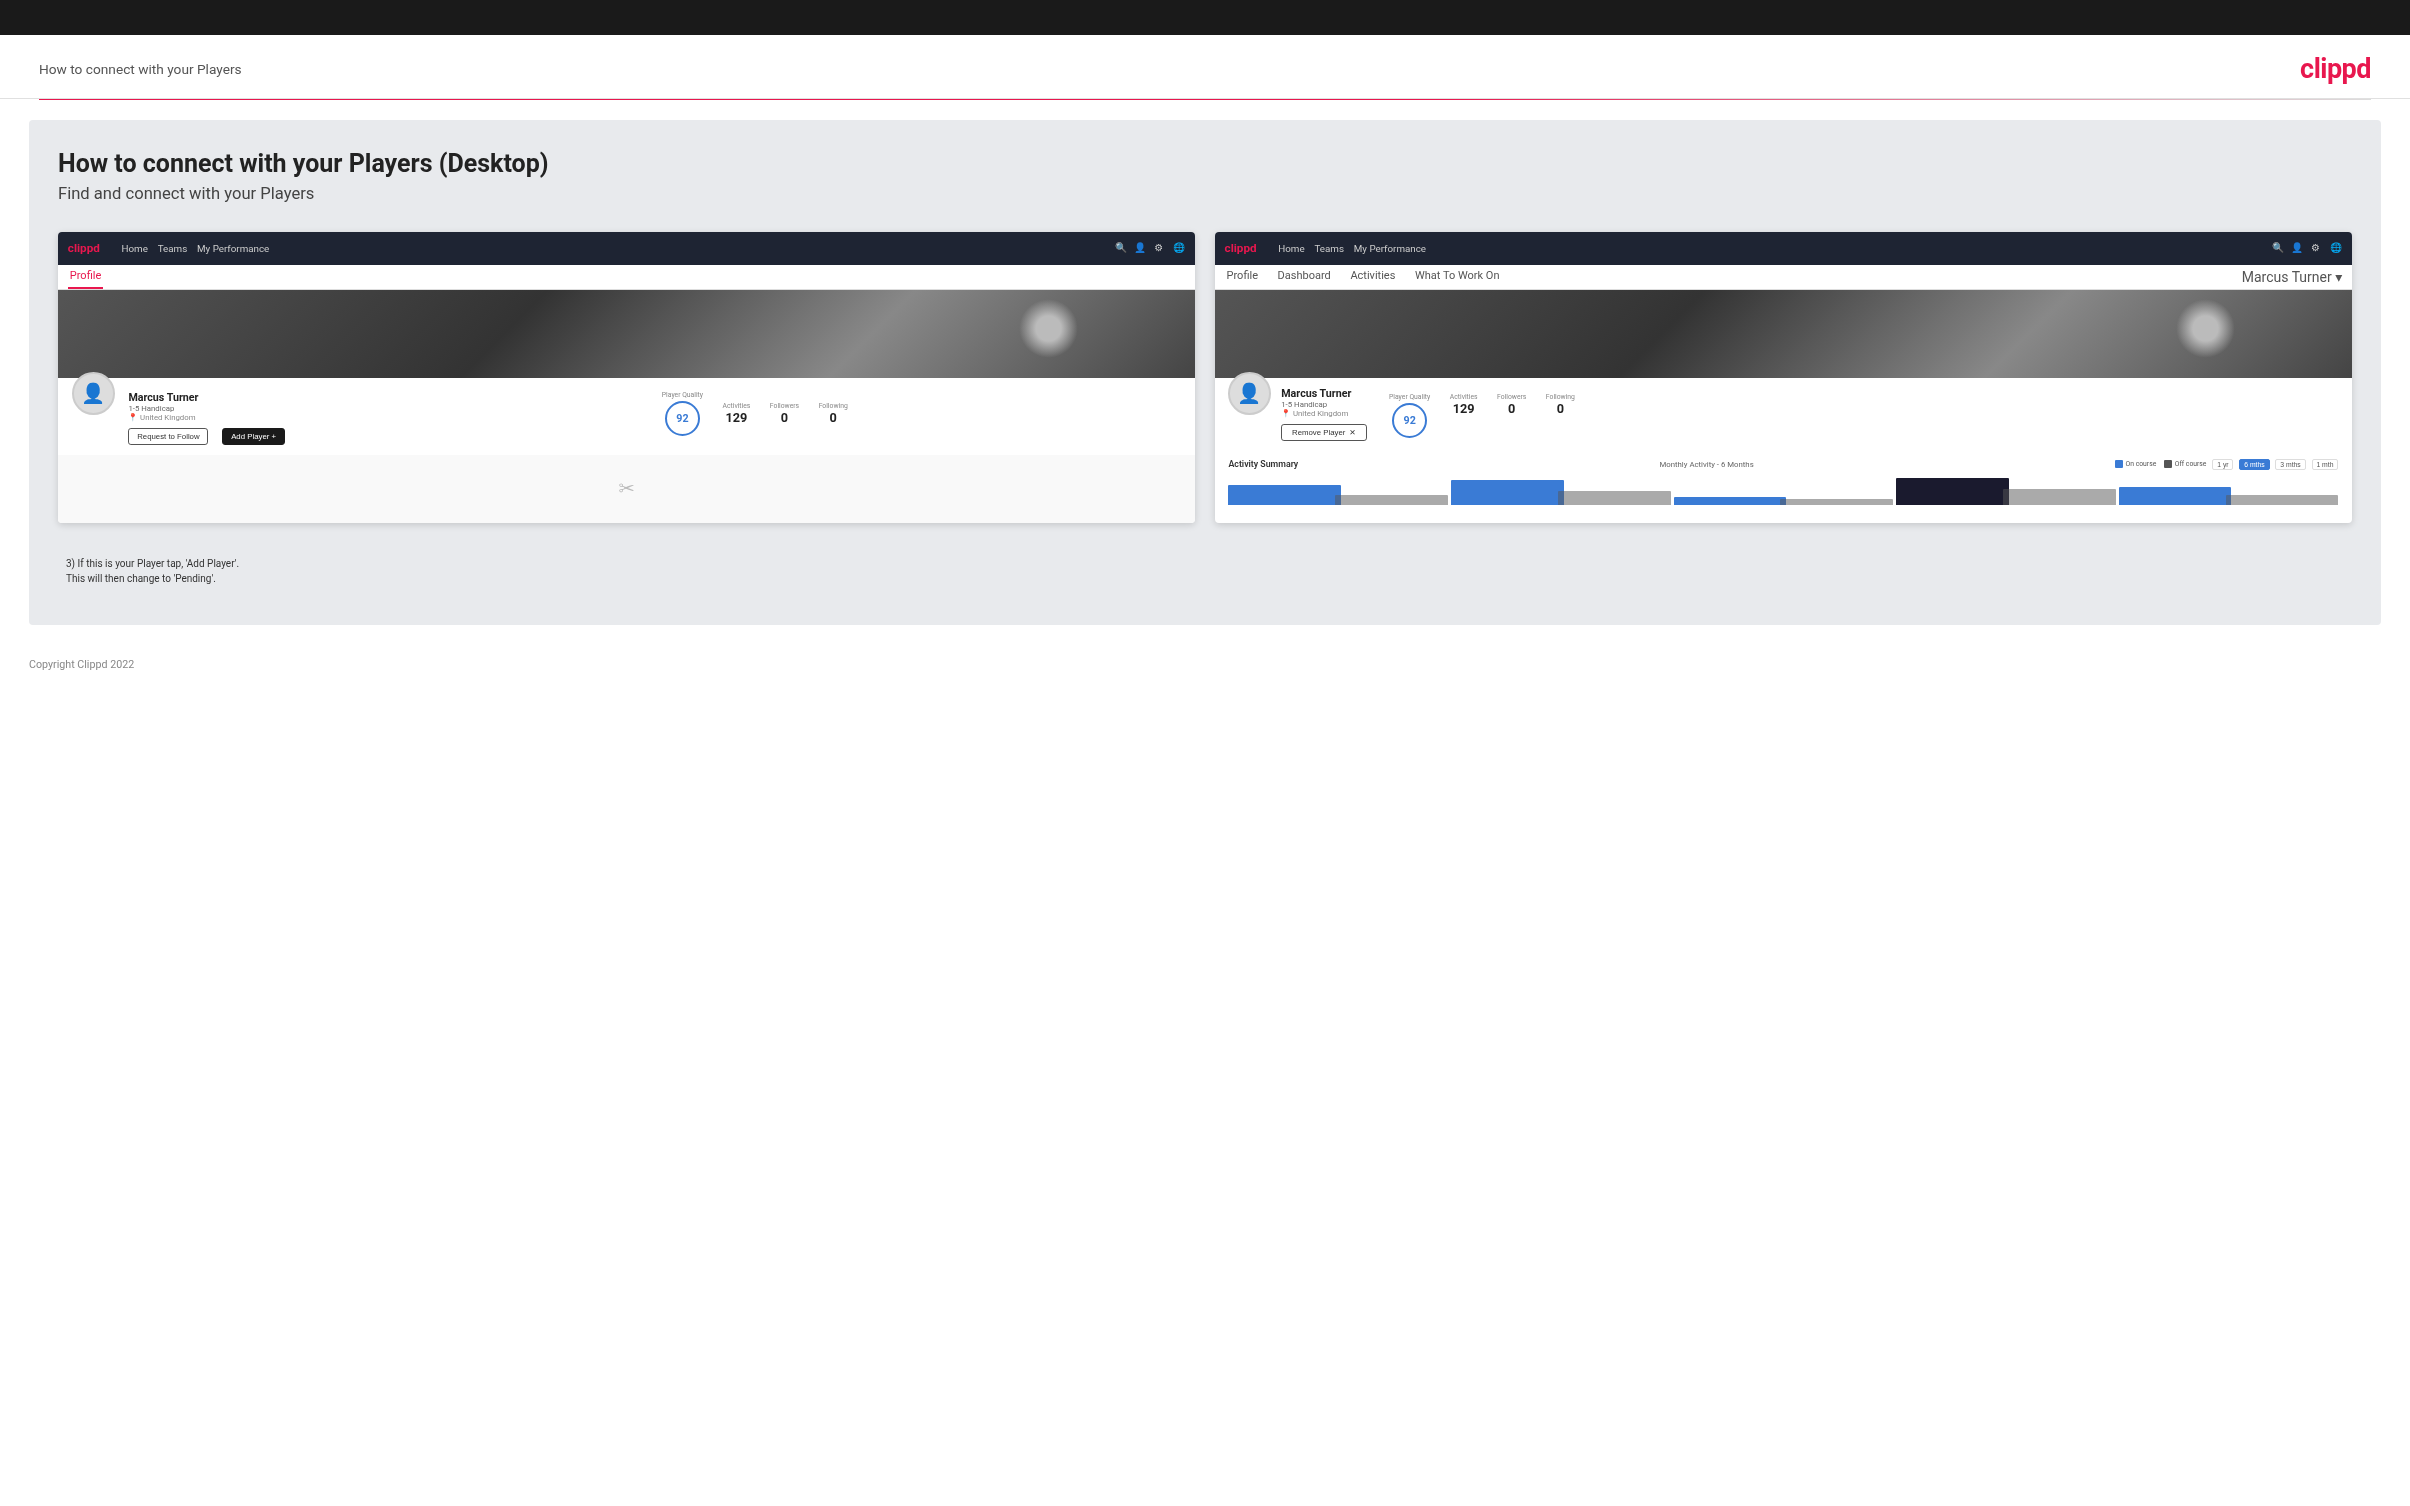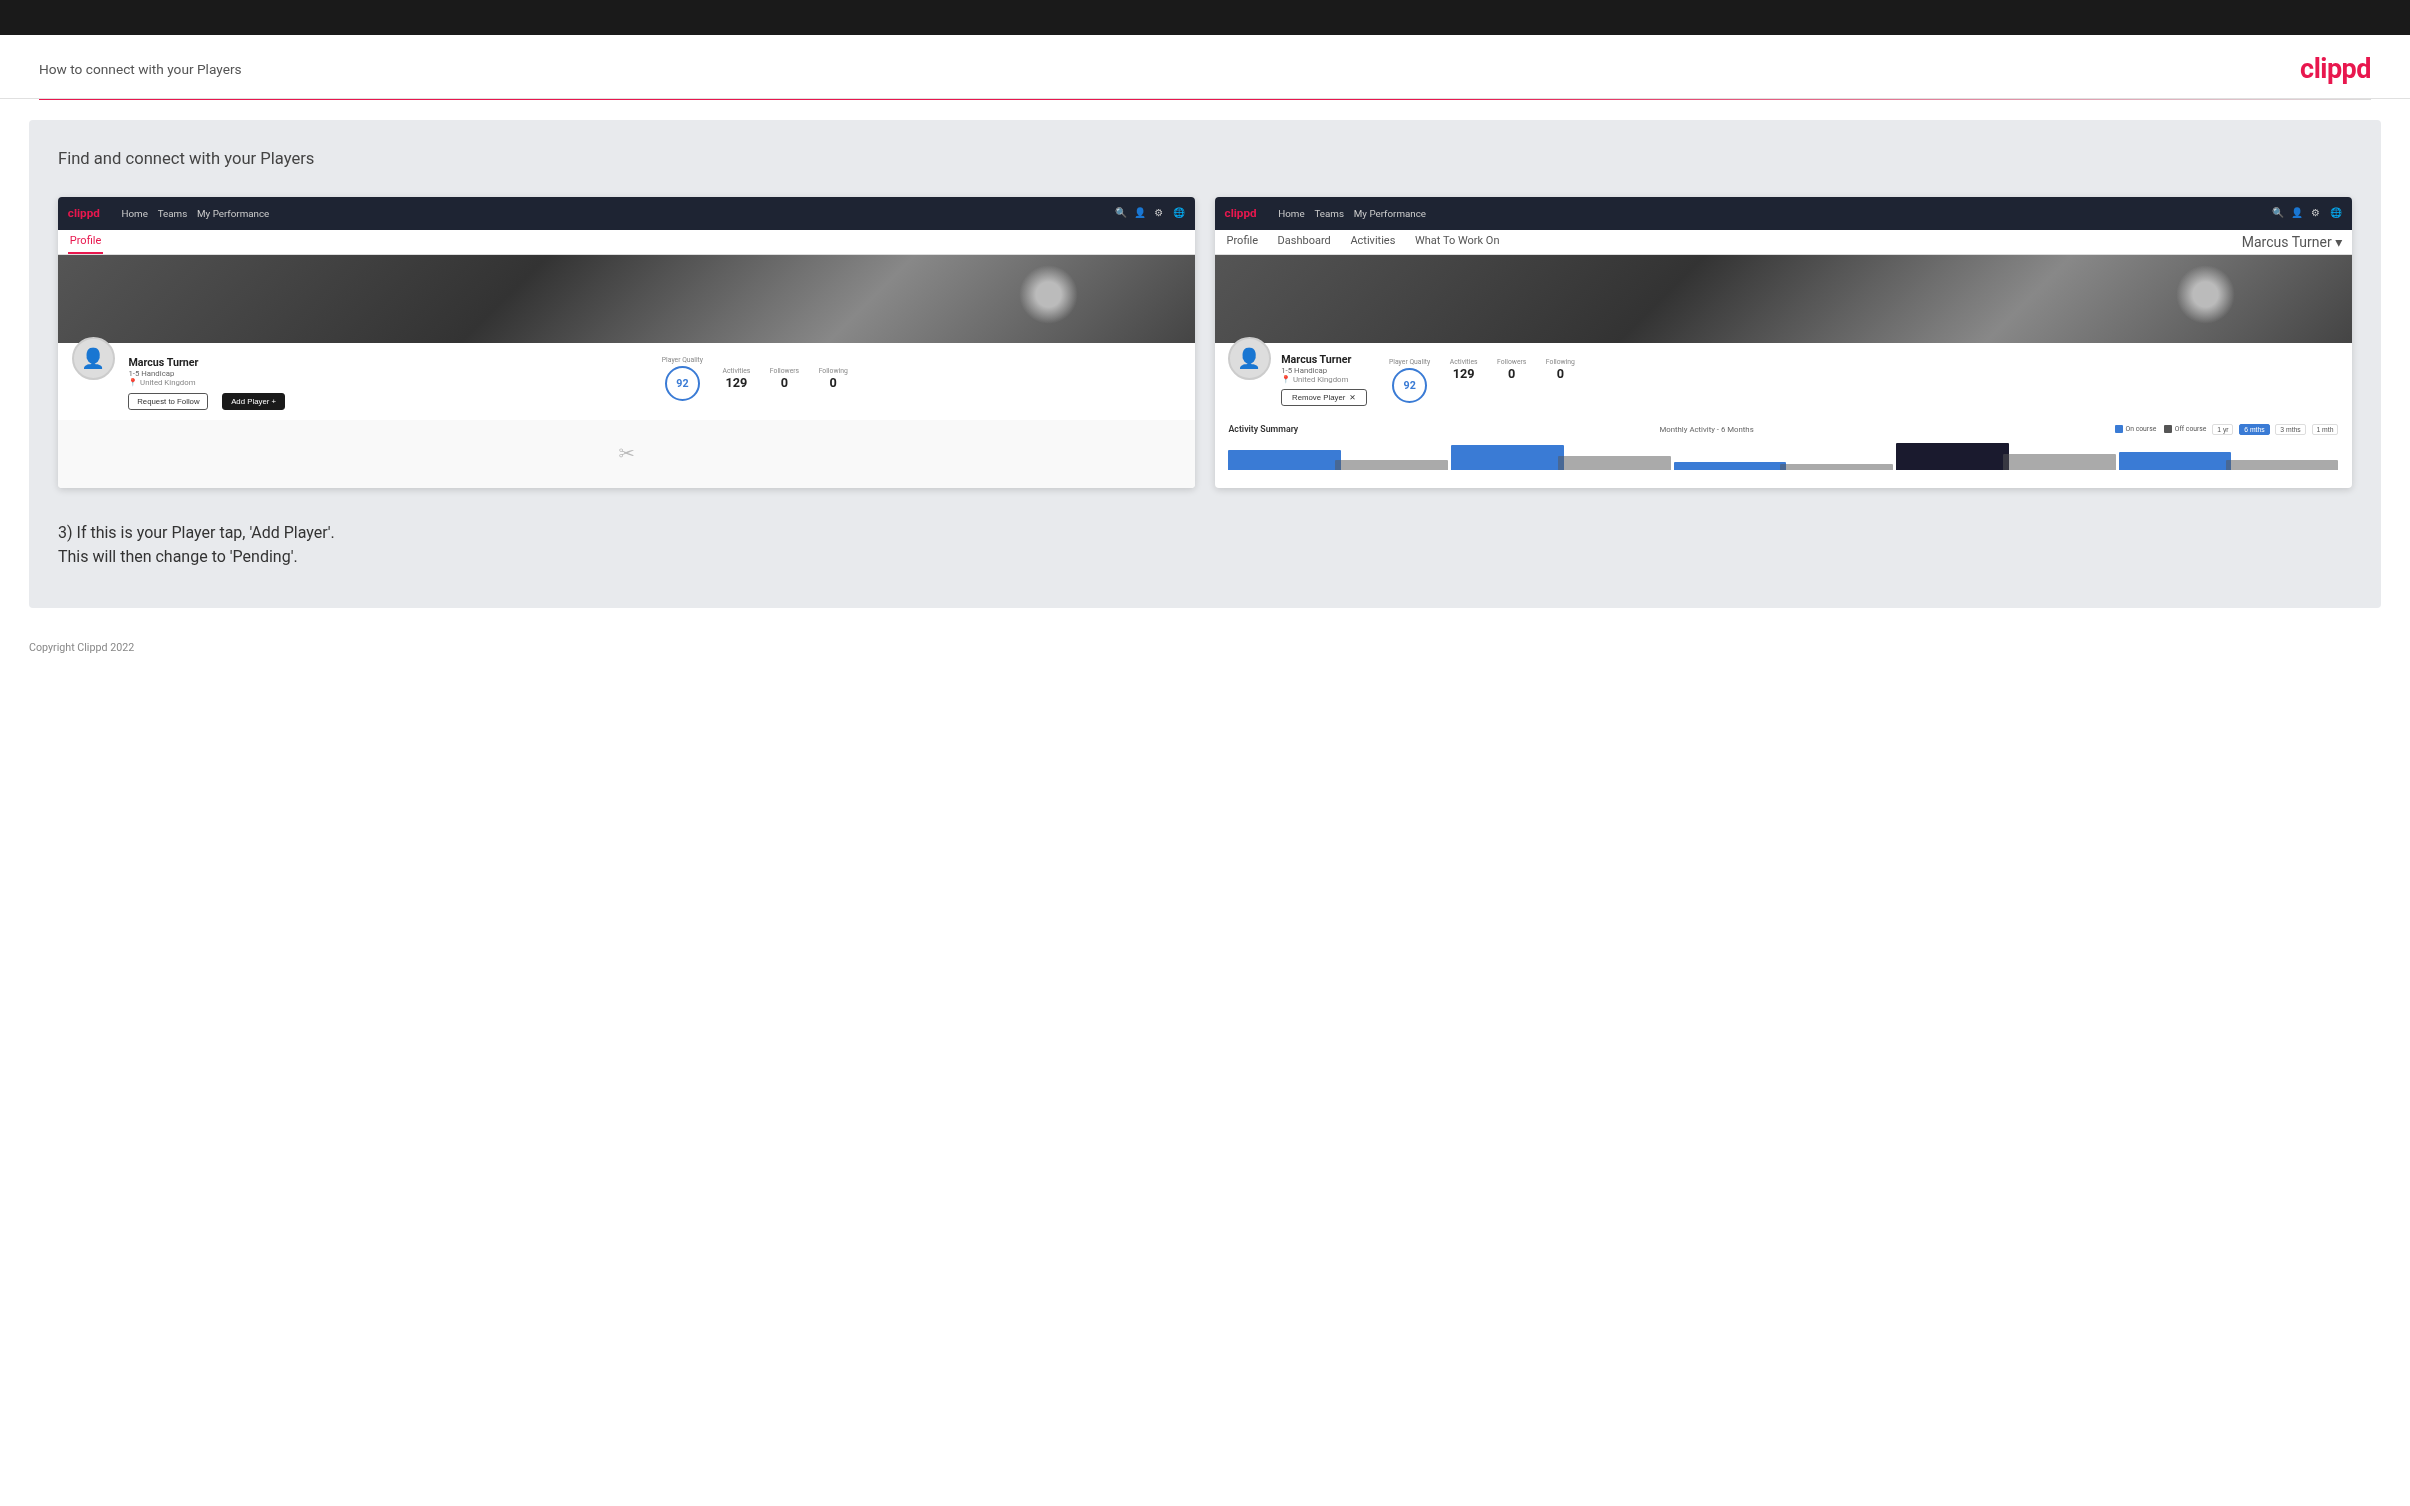--- a/index.html
+++ b/index.html
@@ -411,23 +411,24 @@
 
     
     .descriptions-row {
       display: flex;
       gap: 19.5px;
       padding-top: 9.8px;
     }
 
     .description-item {
       flex: 1;
-      font-size: 16px;
+      font-size: 10px;
       color: #333;
       line-height: 1.5;
+      margin-left: 8px;
     }
 
     
     .page-footer {
       padding: 13.7px 29px;
       font-size: 10.7px;
       color: #888;
     }
 
     
@@ -459,20 +460,21 @@
 <div class="top-bar"></div>
 
 <div class="page-header">
   <span class="page-header-title">How to connect with your Players</span>
   <span class="clippd-logo">clippd</span>
 </div>
 
 <div class="header-divider"></div>
 
 <div class="main-content">
+  <div class="main-title">How to connect with your Players (Desktop)</div>
   <div class="main-subtitle">Find and connect with your Players</div>
 
   <div class="screenshots-row">
 
     <div class="screenshot-container">
 
       <div class="app-navbar">
         <span class="app-logo">clippd</span>
         <div class="app-nav-links">
           <span class="app-nav-link">Home</span>

